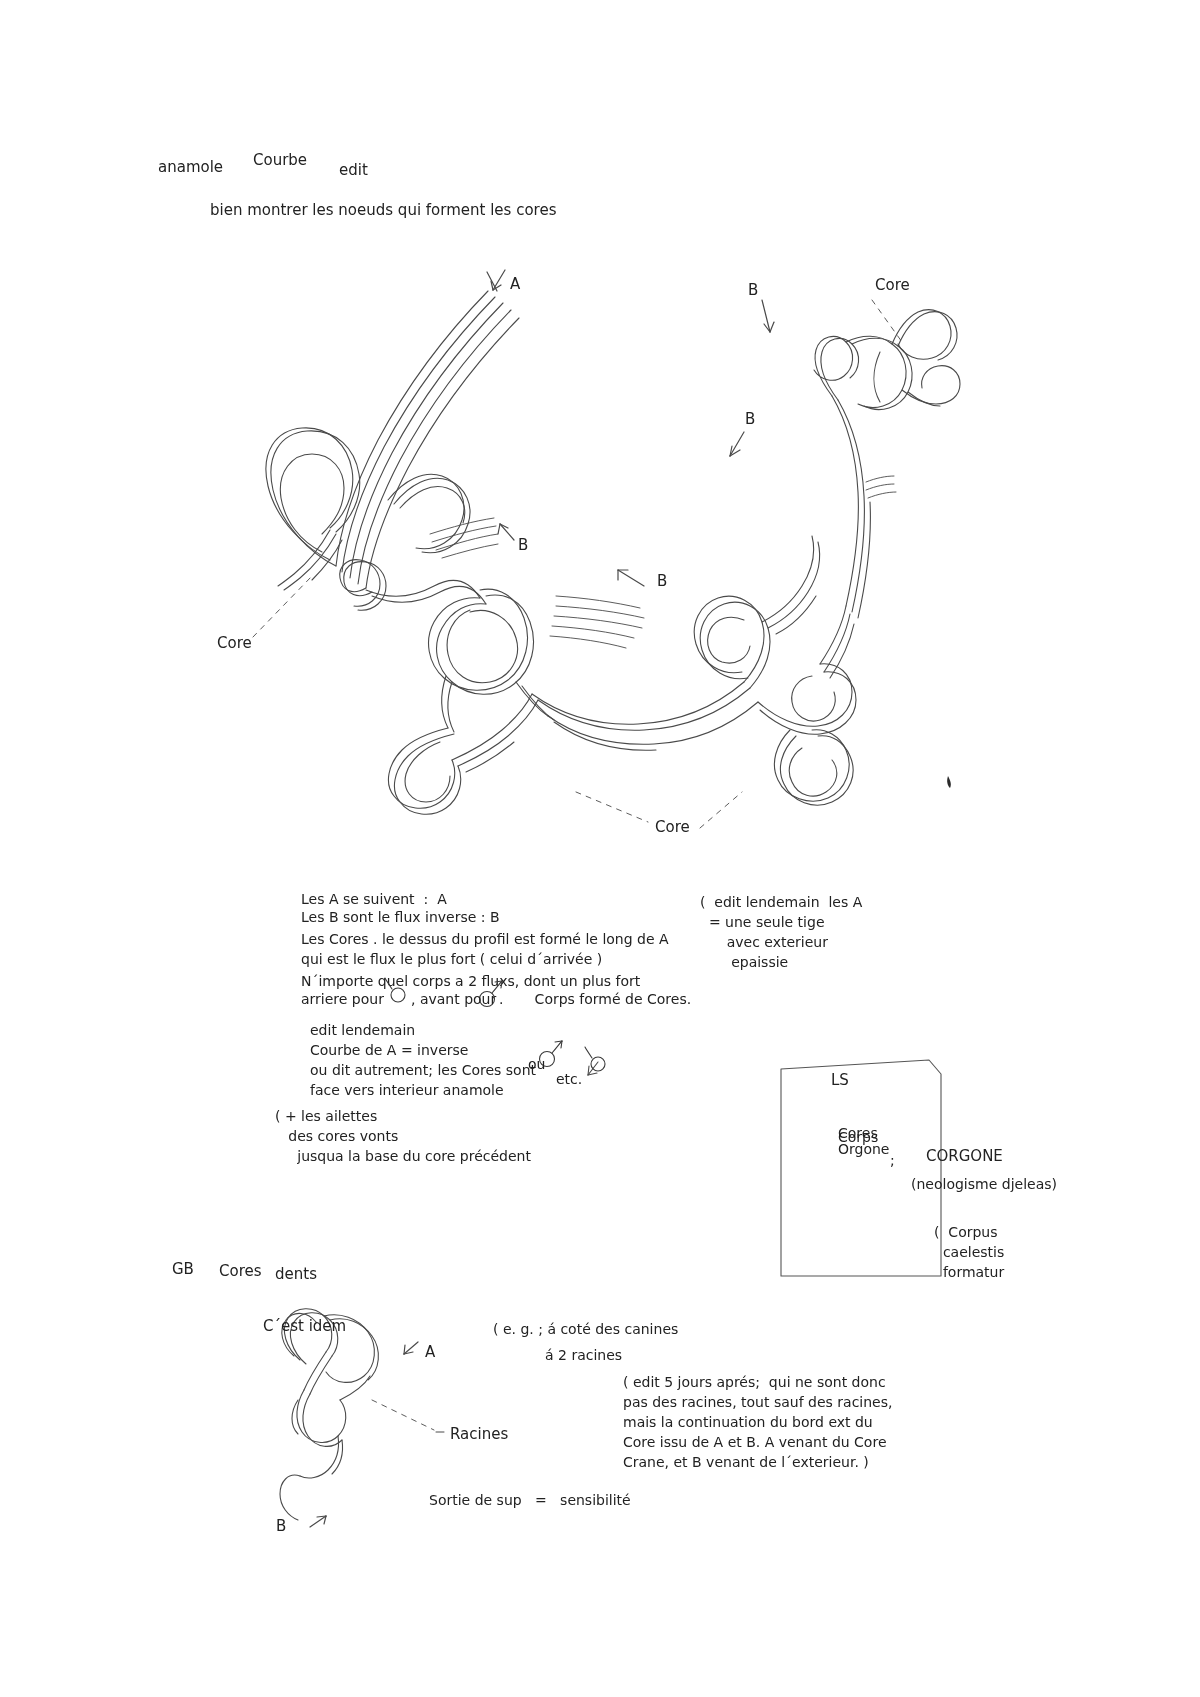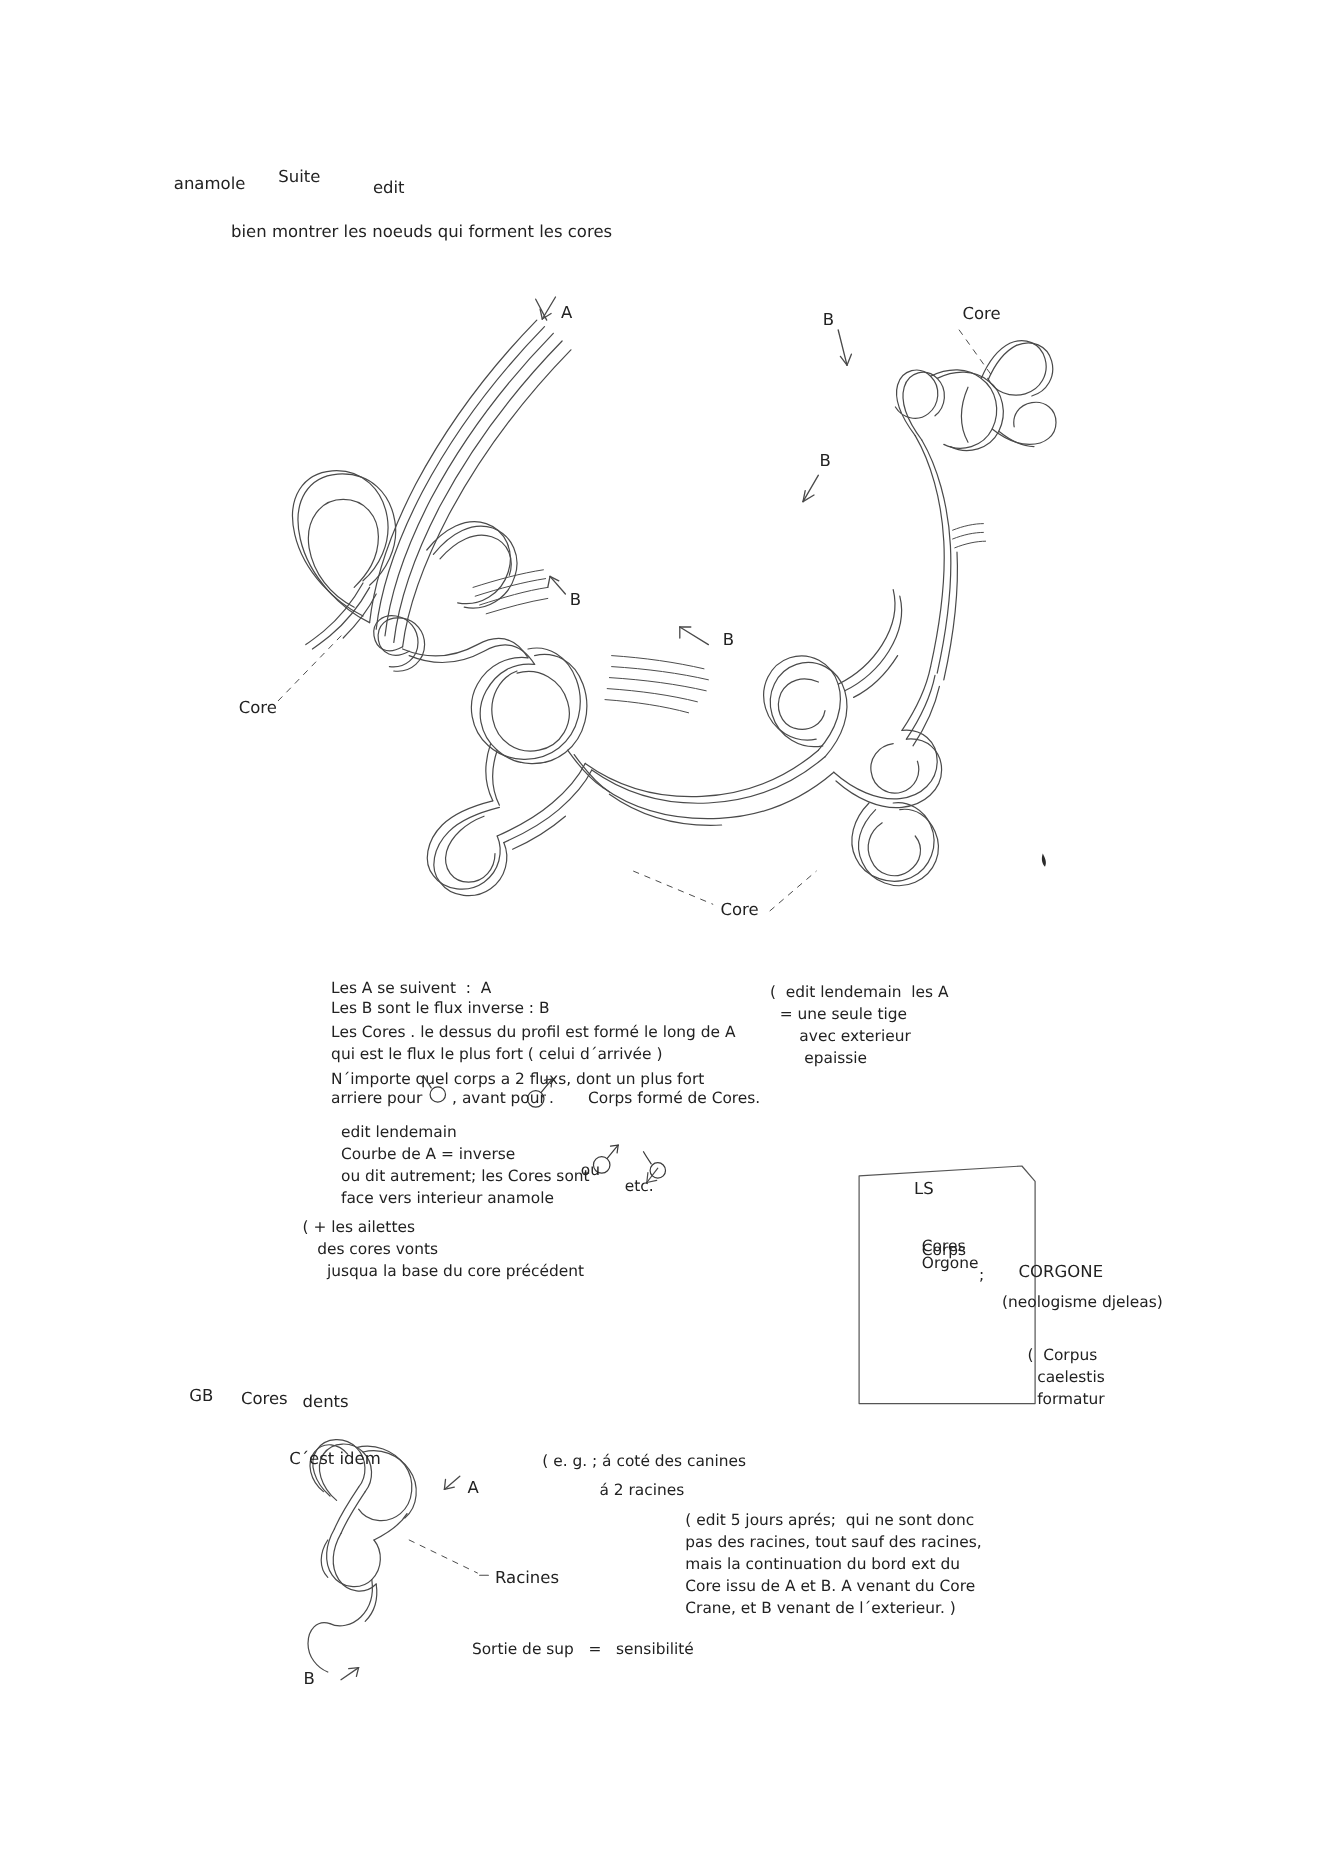--- a/index.html
+++ b/index.html
@@ -45,21 +45,21 @@
     height: 1697px;
     pointer-events: none;
   }
 </style>
 </head>
 <body>
 
 <div class="page">
 
   <div class="txt s15" style="left:158px; top:158px;">anamole</div>
-  <div class="txt s15" style="left:253px; top:151px;">Suite</div>
+  <div class="txt s15" style="left:253px; top:151px;">Courbe</div>
   <div class="txt s15" style="left:339px; top:161px;">edit</div>
   <div class="txt s15" style="left:210px; top:201px;">bien montrer les noeuds qui forment les cores</div>
 
   <svg class="art" viewBox="0 0 1200 1697">
     <g fill="none" stroke="#4a4a4a" stroke-width="1.1" stroke-linecap="round" stroke-linejoin="round">
 
       <path d="M488,291 C450,330 410,380 378,440 C352,490 340,530 336,566"></path>
       <path d="M495,297 C457,336 416,387 384,447 C358,497 346,537 342,572"></path>
       <path d="M503,303 C465,342 424,393 392,453 C366,503 354,543 350,578"></path>
       <path d="M511,310 C473,349 432,400 400,460 C374,510 362,550 358,584"></path>
@@ -247,21 +247,21 @@
   </svg>
 
   <div class="txt s14" style="left:411px; top:990px;">, avant pour</div>
   <div class="txt s14" style="left:499px; top:990px;">.       Corps formé de Cores.</div>
 
   <div class="block" style="left:310px; top:1021px;">edit lendemain
 Courbe de A = inverse
 ou dit autrement; les Cores sont
 face vers interieur anamole</div>
   <div class="txt s14" style="left:528px; top:1055px;">ou</div>
-  <div class="txt s14" style="left:568px; top:1070px;text-align:right;">etc.</div>
+  <div class="txt s14" style="left:556px; top:1070px;text-align:right;">etc.</div>
 
   <div class="block" style="left:700px; top:893px;">(  edit lendemain  les A
   = une seule tige
       avec exterieur
        epaissie</div>
 
   <div class="block" style="left:275px; top:1107px;">( + les ailettes
    des cores vonts
      jusqua la base du core précédent</div>
 

